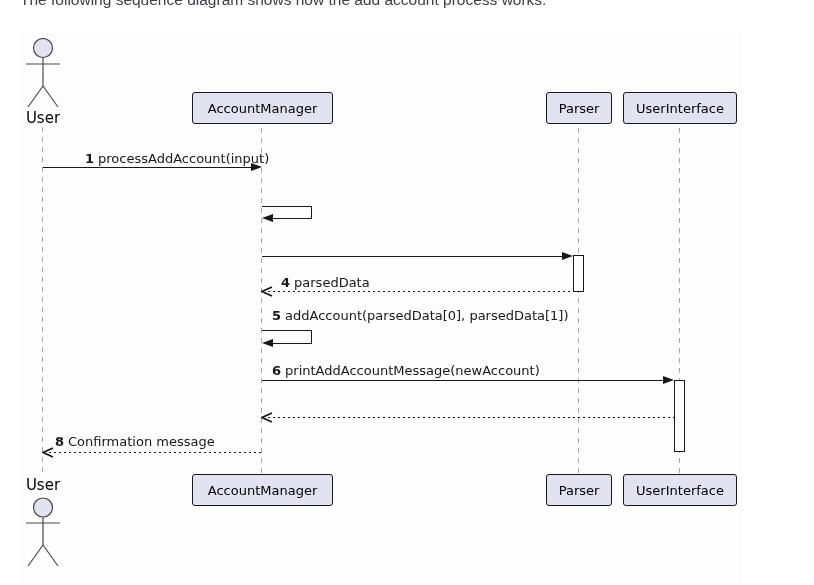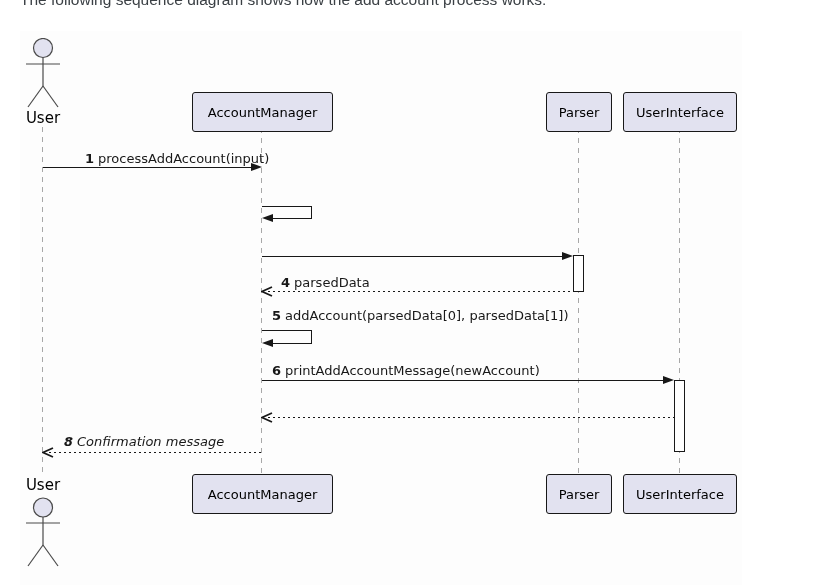--- a/index.html
+++ b/index.html
@@ -4,21 +4,21 @@
 <style>
   html,body{margin:0;padding:0;background:#fff;}
   .page{position:relative;width:814px;height:585px;background:#ffffff;overflow:hidden;
         font-family:"DejaVu Sans",sans-serif;}
   .intro-clip{position:absolute;left:20px;top:0;height:11px;overflow:hidden;}
   .intro{font-family:"Liberation Sans",sans-serif;font-size:15.5px;line-height:23px;
          color:#3b4045;margin-top:-12px;white-space:nowrap;}
   .canvas{position:absolute;left:20px;top:31px;width:722px;height:554px;background:#fdfdfd;}
   .lifeline{position:absolute;width:1px;
             background:repeating-linear-gradient(180deg,#a8a8a8 0 5px,transparent 5px 10px);}
-  .pbox{position:absolute;height:40px;background:#E2E2F0;border:1px solid #181818;
+  .pbox{position:absolute;height:32px;background:#E2E2F0;border:1px solid #181818;
         border-radius:3px;display:flex;align-items:center;justify-content:center;
         font-size:13px;color:#000;box-sizing:border-box;}
   .alabel{position:absolute;font-size:15px;color:#000;text-align:center;width:40px;}
   .hline{position:absolute;height:1px;background:#181818;}
   .dline{position:absolute;height:1px;
          background:repeating-linear-gradient(90deg,#181818 0 2px,transparent 2px 5px);}
   .vline{position:absolute;width:1px;background:#181818;}
   .arr-r{position:absolute;width:0;height:0;border-top:4.5px solid transparent;
          border-bottom:4.5px solid transparent;border-left:11px solid #181818;}
   .arr-l{position:absolute;width:0;height:0;border-top:4.5px solid transparent;
@@ -95,21 +95,21 @@
     <b>6</b><span>printAddAccountMessage(newAccount)</span>
   </div>
   <div class="hline" style="left:262px;top:380px;width:401px;"></div>
   <div class="arr-r" style="left:663px;top:376px;"></div>
 
   <div class="dline" style="left:268px;top:417px;width:406px;"></div>
   <svg class="openv" style="left:261px;top:412px;" width="12" height="11" viewBox="0 0 12 11">
     <path d="M11 1 L1 5.5 L11 10" stroke="#181818" stroke-width="1.8" fill="none"></path>
   </svg>
 
-  <div class="msg" style="left:64px;top:434px;font-style:italic;">
+  <div class="msg" style="left:55px;top:434px;">
     <b>8</b><span>Confirmation message</span>
   </div>
   <div class="dline" style="left:49px;top:452px;width:213px;"></div>
   <svg class="openv" style="left:42px;top:447px;" width="12" height="11" viewBox="0 0 12 11">
     <path d="M11 1 L1 5.5 L11 10" stroke="#181818" stroke-width="1.8" fill="none"></path>
   </svg>
 
   <div class="pbox" style="left:192px;top:474px;width:141px;">AccountManager</div>
   <div class="pbox" style="left:546px;top:474px;width:66px;">Parser</div>
   <div class="pbox" style="left:623px;top:474px;width:114px;">UserInterface</div>

